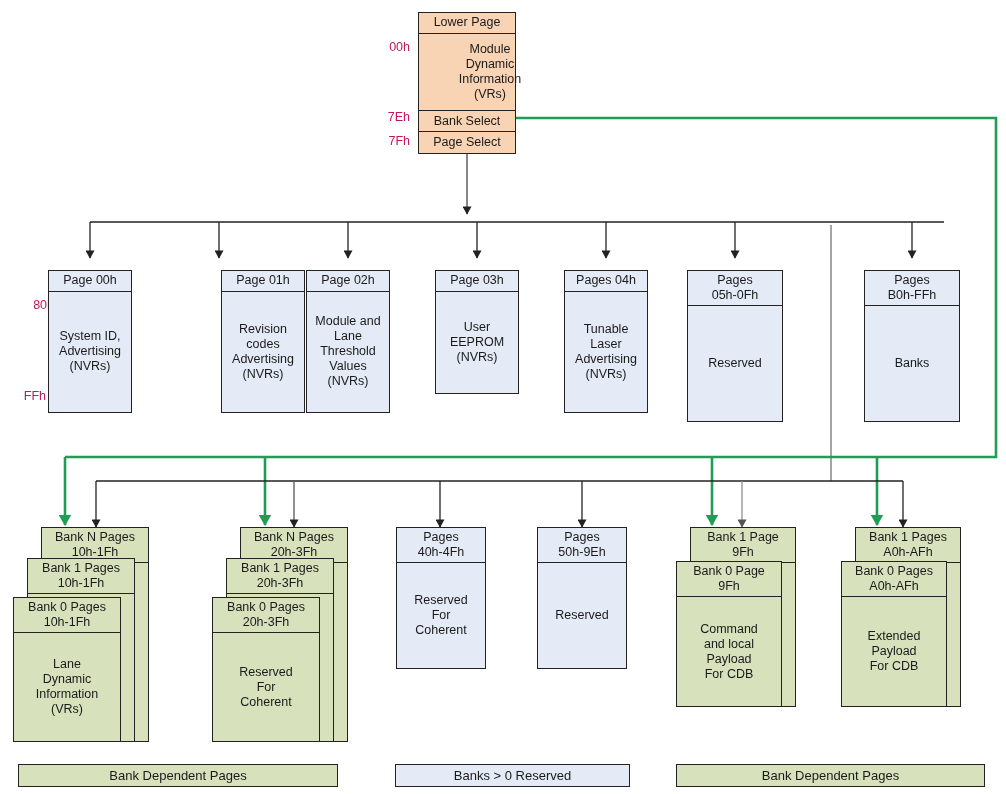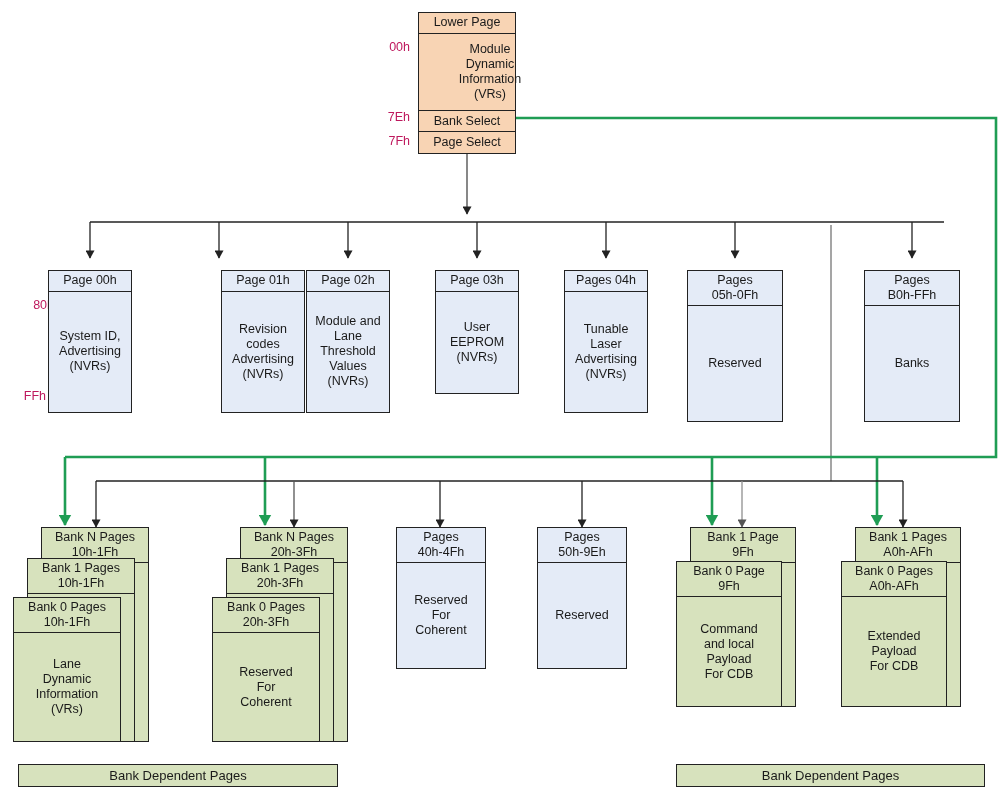--- a/index.html
+++ b/index.html
@@ -253,17 +253,20 @@
     <div class="hdr">Bank 0 Pages
 A0h-AFh</div>
     <div class="body">Extended
 Payload
 For CDB</div>
   </div>
 
   <div class="legend" style="left:18px;top:764px;width:320px;height:23px;">
     <span>Bank Dependent Pages</span>
   </div>
+  <div class="legend blue" style="left:395px;top:764px;width:235px;height:23px;">
+    <span>Banks &gt; 0 Reserved</span>
+  </div>
   <div class="legend" style="left:676px;top:764px;width:309px;height:23px;">
     <span>Bank Dependent Pages</span>
   </div>
 
 </div>
 
 </body></html>

